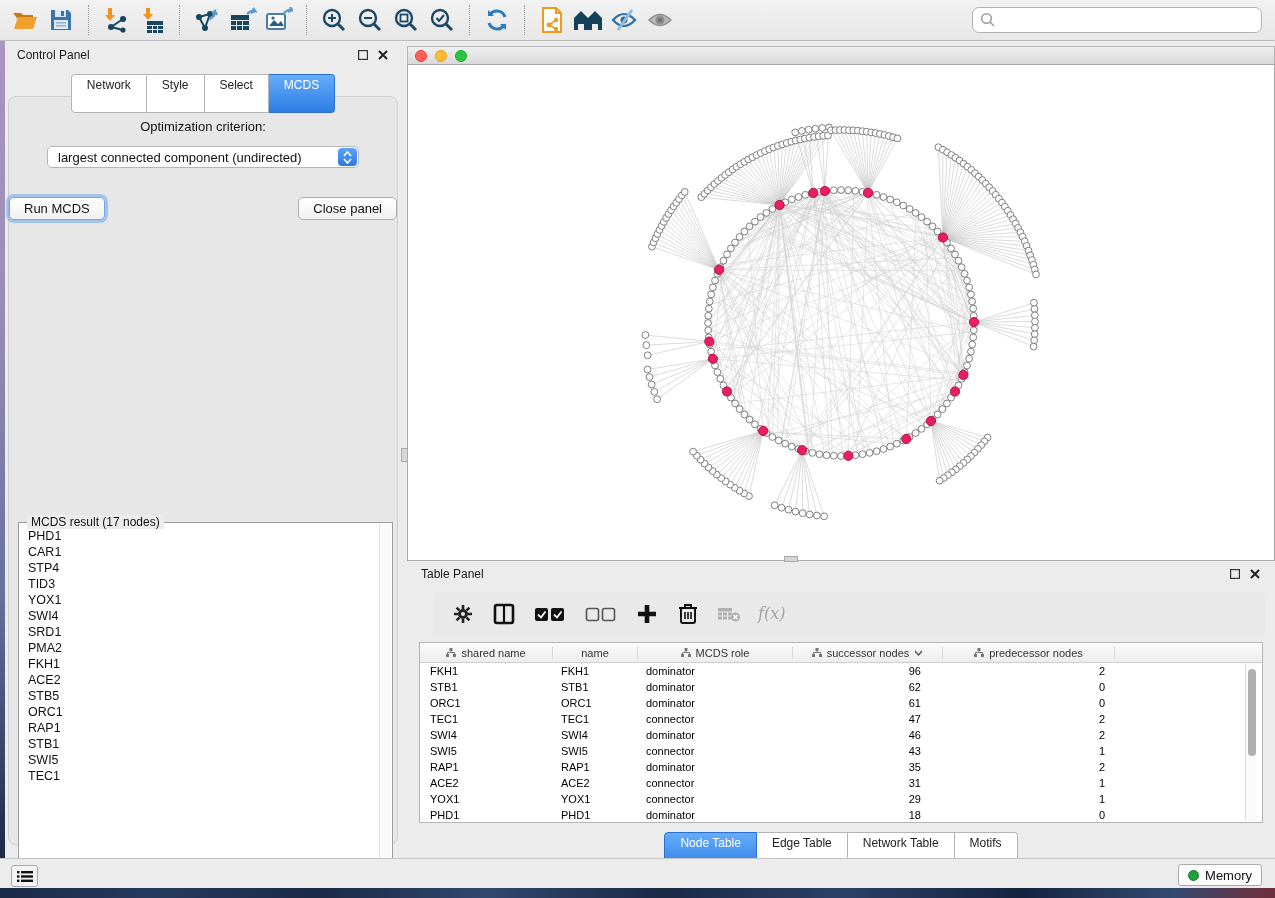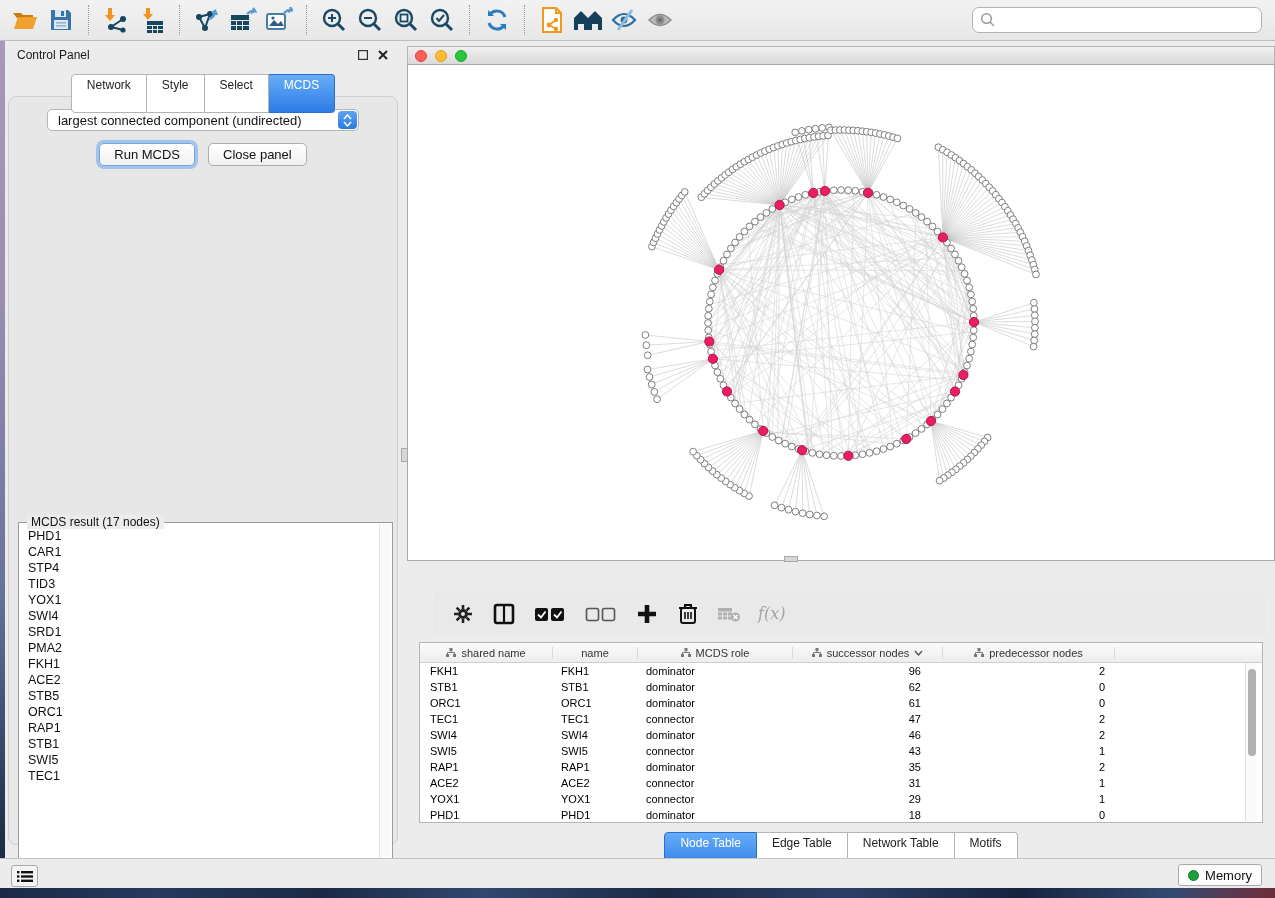--- a/index.html
+++ b/index.html
@@ -42,21 +42,21 @@
 
   #cp-box { position:absolute; left:3px; top:55px; width:390px; height:749px;
     background:#e7e7e7; border:1px solid #cfcfcf; border-radius:8px; }
   #opt-label { margin-top:22px; text-align:center; font-size:13px; color:#111; }
   #criterion-select { margin:12px auto 0; width:312px; height:22px; background:#fff;
     border:1px solid #b5b5b5; border-radius:5px; display:flex; align-items:center; position:relative; }
   #criterion-select .sel-text { font-size:13px; color:#111; padding-left:10px; white-space:nowrap; }
   .sel-stepper { position:absolute; right:1px; top:1px; width:19px; height:18px; border-radius:4px;
     background:linear-gradient(#5ea3f7,#2a7ae2); display:flex; flex-direction:column;
     align-items:center; justify-content:center; gap:1px; }
-  .btn-row { margin-top:12px; display:flex; justify-content:center; gap:13px; }
+  .btn-row { margin-top:29px; display:flex; justify-content:space-between; gap:13px; }
   .mac-btn { height:23px; padding:0 14px; background:linear-gradient(#ffffff,#f1f1f1);
     border:1px solid #aeaeae; border-radius:5px; font-size:13px; color:#111;
     font-family:"Liberation Sans",sans-serif; }
   .mac-btn.focused { border-color:#6da8e8; box-shadow:0 0 0 3px rgba(108,166,235,.55); }
 
   #mcds-fieldset { position:absolute; left:9px; top:425px; width:375px; height:372px;
     border:1px solid #9c9c9c; background:#fff; }
   #mcds-legend { position:absolute; left:8px; top:-8px; background:#ececec; padding:0 4px;
     font-size:12px; color:#111; white-space:nowrap; }
   #mcds-list { position:absolute; left:1px; top:3px; right:14px; bottom:1px; overflow:hidden;
@@ -296,20 +296,21 @@
           </span>
       </span>
     </div>
     <div id="cp-tabs">
         <div class="seg-tab">Network</div>
         <div class="seg-tab">Style</div>
         <div class="seg-tab">Select</div>
         <div class="seg-tab selected">MCDS</div>
       </div>
     <div id="cp-box">
+      <div id="opt-label">Optimization criterion:</div>
       <div id="criterion-select">
         <span class="sel-text">largest connected component (undirected)</span>
         <span class="sel-stepper">
           <svg width="9" height="6" viewBox="0 0 9 6">
               <path d="M1 5 L4.5 1 L8 5" fill="none" stroke="#fff" stroke-width="1.6"></path>
             </svg>
           <svg width="9" height="6" viewBox="0 0 9 6">
               <path d="M1 1 L4.5 5 L8 1" fill="none" stroke="#fff" stroke-width="1.6"></path>
             </svg>
         </span>
@@ -1038,20 +1039,35 @@
             <circle cx="304.9" cy="293.8" r="4.6"></circle>
             <circle cx="301.3" cy="276.5" r="4.6"></circle>
           </g>
         </svg>
     </div>
   </div>
   <div id="vsplit" class="split-handle"></div>
   <div id="hsplit" class="split-handle"></div>
 
   <div id="table-panel">
+    <div class="panel-header" style="padding:0 14px;">
+      <span>Table Panel</span>
+      <span class="win-btns">
+        <span class="win-btn">
+            <svg width="10" height="10" viewBox="0 0 10 10">
+              <rect x="0.5" y="0.5" width="9" height="9" fill="none" stroke="#333" stroke-width="1.4"></rect>
+            </svg>
+          </span>
+        <span class="win-btn">
+            <svg width="10" height="10" viewBox="0 0 10 10">
+              <path d="M1 1 L9 9 M9 1 L1 9" stroke="#222" stroke-width="2"></path>
+            </svg>
+          </span>
+      </span>
+    </div>
     <div id="tp-toolbar">
       <span class="tp-icon">
         <svg width="20" height="20" viewBox="0 0 20 20">
             <g stroke="#222" stroke-width="2.6">
               <path d="M10 1 v4 M10 15 v4 M1 10 h4 M15 10 h4 M3.6 3.6 l2.8 2.8 M13.6 13.6 l2.8 2.8 M16.4 3.6 l-2.8 2.8 M6.4 13.6 l-2.8 2.8"></path>
             </g>
             <circle cx="10" cy="10" r="5" fill="#222"></circle>
             <circle cx="10" cy="10" r="2" fill="#e9e9e9"></circle>
           </svg>
       </span>

